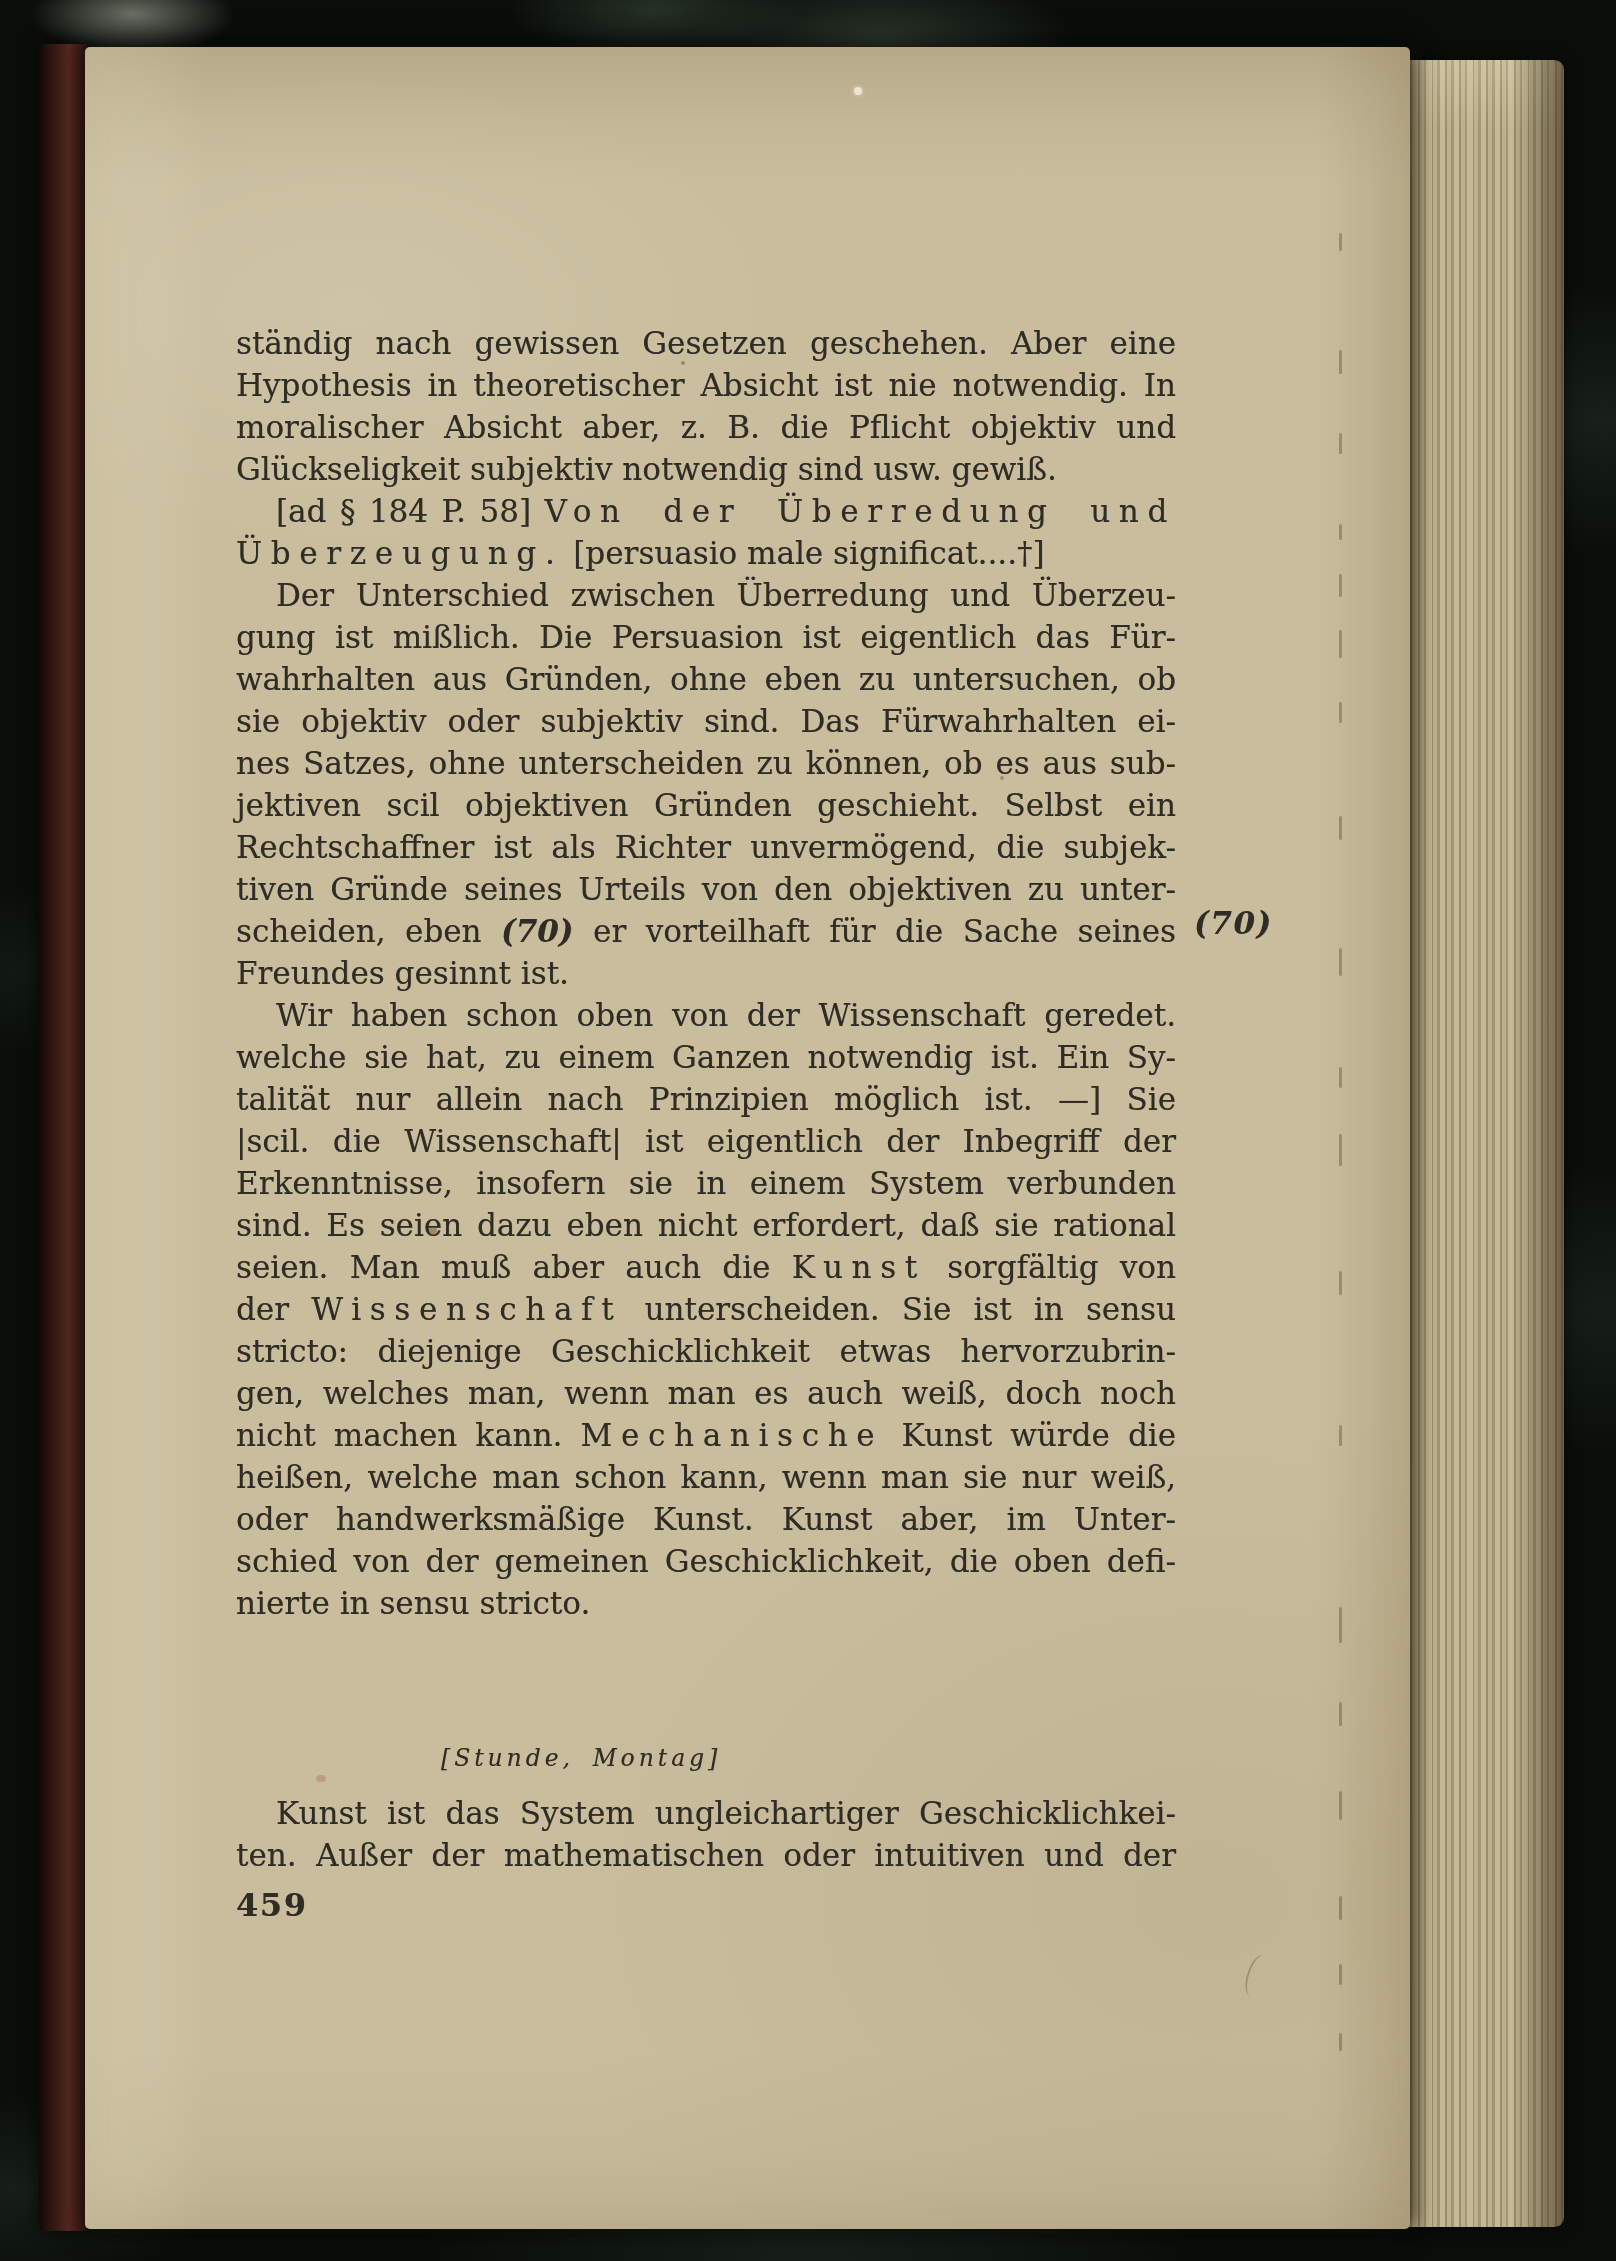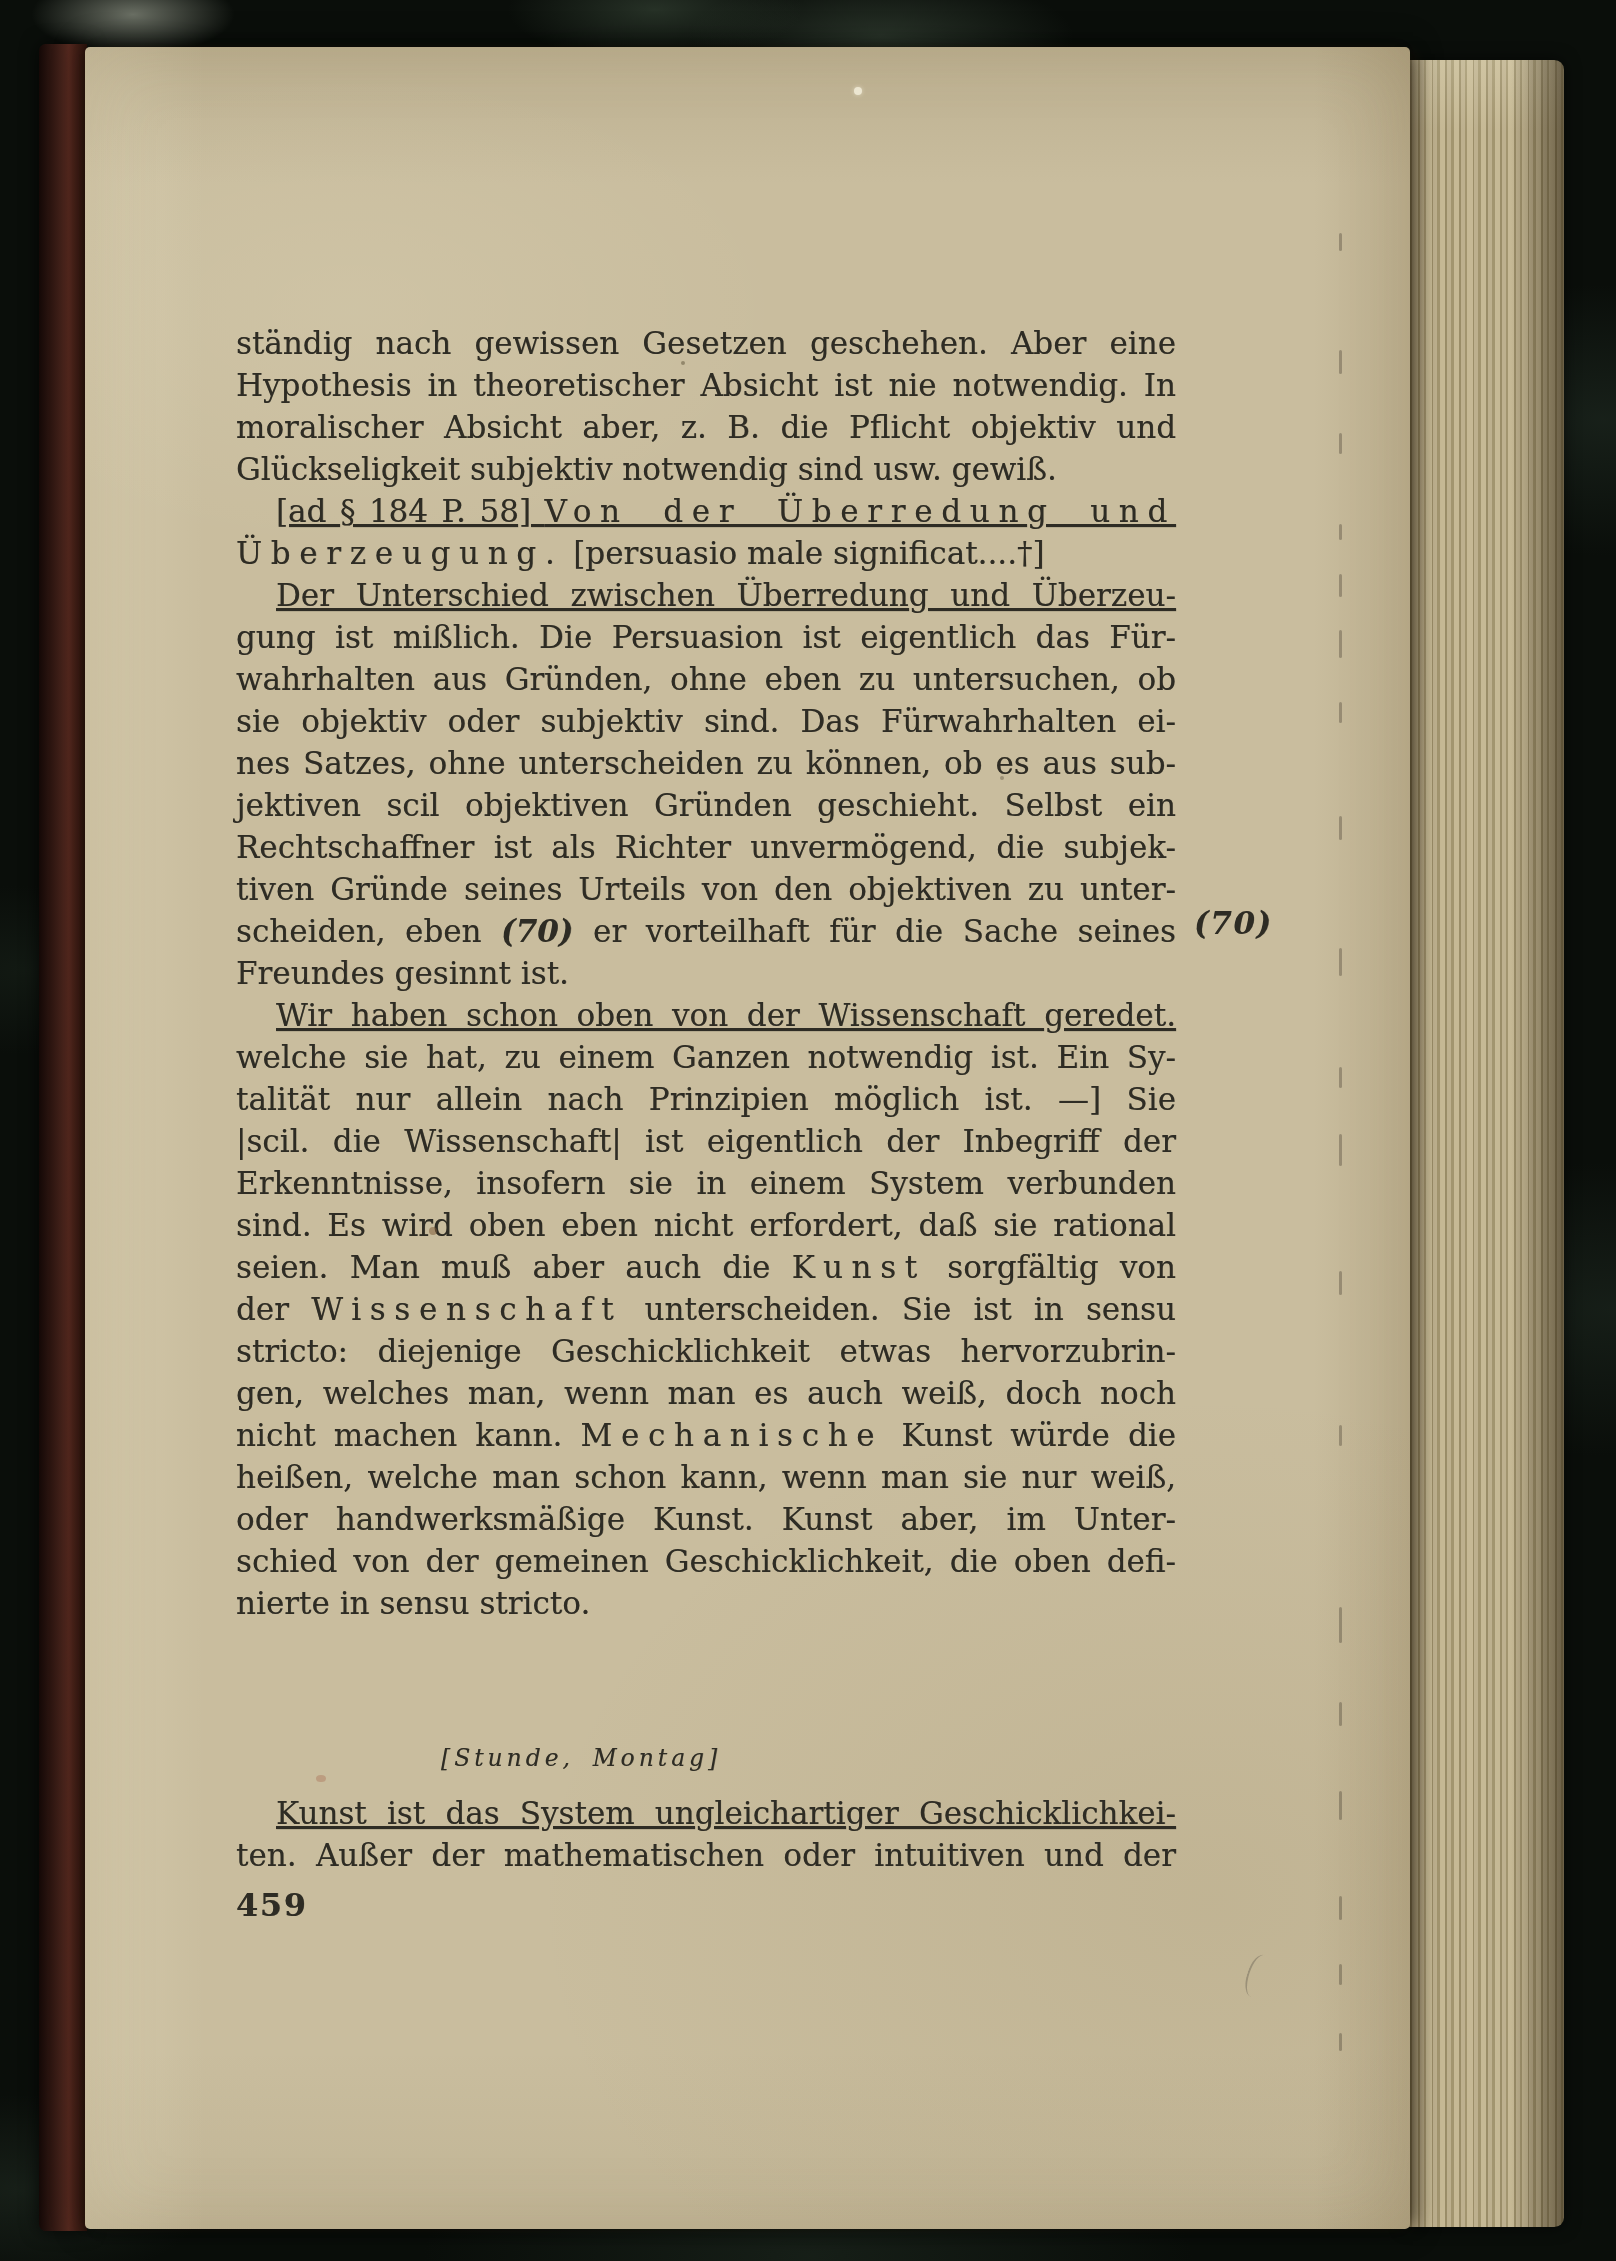--- a/index.html
+++ b/index.html
@@ -40,21 +40,21 @@
       linear-gradient(0deg, rgba(120,106,72,0.10) 0px, transparent 178px),
       #c9bd9e;
     box-shadow:9.7px 0 14.5px -6.5px rgba(30,20,5,0.55), -4.8px 0 11.3px -4.8px rgba(30,20,5,0.45), 0 0 32px rgba(0,0,0,0.35),
       inset 0 0 73px rgba(120,100,60,0.18);}
   .textcol{position:absolute;left:151px;top:275px;width:940px;color:#2e2c24;
     font-size:31px;line-height:42px;
     text-shadow:0.3px 0.3px 0.6px rgba(46,44,36,0.45);}
   .textcol.closing{top:1745px;}
   .line{text-align:justify;text-align-last:justify;white-space:normal;}
   .line.nj{text-align-last:left;}
-  .line.indent{text-indent:40px;text-decoration:underline;}
+  .line.indent{text-indent:40px;}
   .sperr{letter-spacing:0.28em;word-spacing:0.40em;}
   .italic{font-style:italic;font-weight:700;}
   .heading{position:absolute;left:356px;top:1697px;color:#2e2c24;
     font-size:23.4px;letter-spacing:4px;word-spacing:7.3px;
     text-shadow:0.3px 0.3px 0.6px rgba(46,44,36,0.45);font-style:italic;}
   .marginnote{position:absolute;left:1109px;top:858px;color:#2e2c24;
     font-size:31px;font-style:italic;font-weight:700;letter-spacing:1.6px;
     text-shadow:0.3px 0.3px 0.6px rgba(46,44,36,0.45);}
   .pagenum{position:absolute;left:151px;top:1839px;width:940px;
     color:#2e2c24;font-size:32px;font-weight:700;letter-spacing:1.6px;
@@ -93,21 +93,21 @@
         <div class="line"><span>jektiven scil objektiven Gründen geschieht. Selbst ein</span></div>
         <div class="line"><span>Rechtschaffner ist als Richter unvermögend, die subjek-</span></div>
         <div class="line"><span>tiven Gründe seines Urteils von den objektiven zu unter-</span></div>
         <div class="line"><span>scheiden, eben </span><span class="italic">(70)</span><span> er vorteilhaft für die Sache seines</span></div>
         <div class="line nj"><span>Freundes gesinnt ist.</span></div>
         <div class="line indent"><span>Wir haben schon oben von der Wissenschaft geredet.</span></div>
         <div class="line"><span>welche sie hat, zu einem Ganzen notwendig ist. Ein Sy-</span></div>
         <div class="line"><span>talität nur allein nach Prinzipien möglich ist. —] Sie</span></div>
         <div class="line"><span>|scil. die Wissenschaft| ist eigentlich der Inbegriff der</span></div>
         <div class="line"><span>Erkenntnisse, insofern sie in einem System verbunden</span></div>
-        <div class="line"><span>sind. Es wird oben eben nicht erfordert, daß sie rational</span></div>
+        <div class="line"><span>sind. Es seien dazu eben nicht erfordert, daß sie rational</span></div>
         <div class="line"><span>seien. Man muß aber auch die </span><span class="sperr">Kunst</span><span> sorgfältig von</span></div>
         <div class="line"><span>der </span><span class="sperr">Wissenschaft</span><span> unterscheiden. Sie ist in sensu</span></div>
         <div class="line"><span>stricto: diejenige Geschicklichkeit etwas hervorzubrin-</span></div>
         <div class="line"><span>gen, welches man, wenn man es auch weiß, doch noch</span></div>
         <div class="line"><span>nicht machen kann. </span><span class="sperr">Mechanische</span><span> Kunst würde die</span></div>
         <div class="line"><span>heißen, welche man schon kann, wenn man sie nur weiß,</span></div>
         <div class="line"><span>oder handwerksmäßige Kunst. Kunst aber, im Unter-</span></div>
         <div class="line"><span>schied von der gemeinen Geschicklichkeit, die oben defi-</span></div>
         <div class="line nj"><span>nierte in sensu stricto.</span></div>
       </div>

